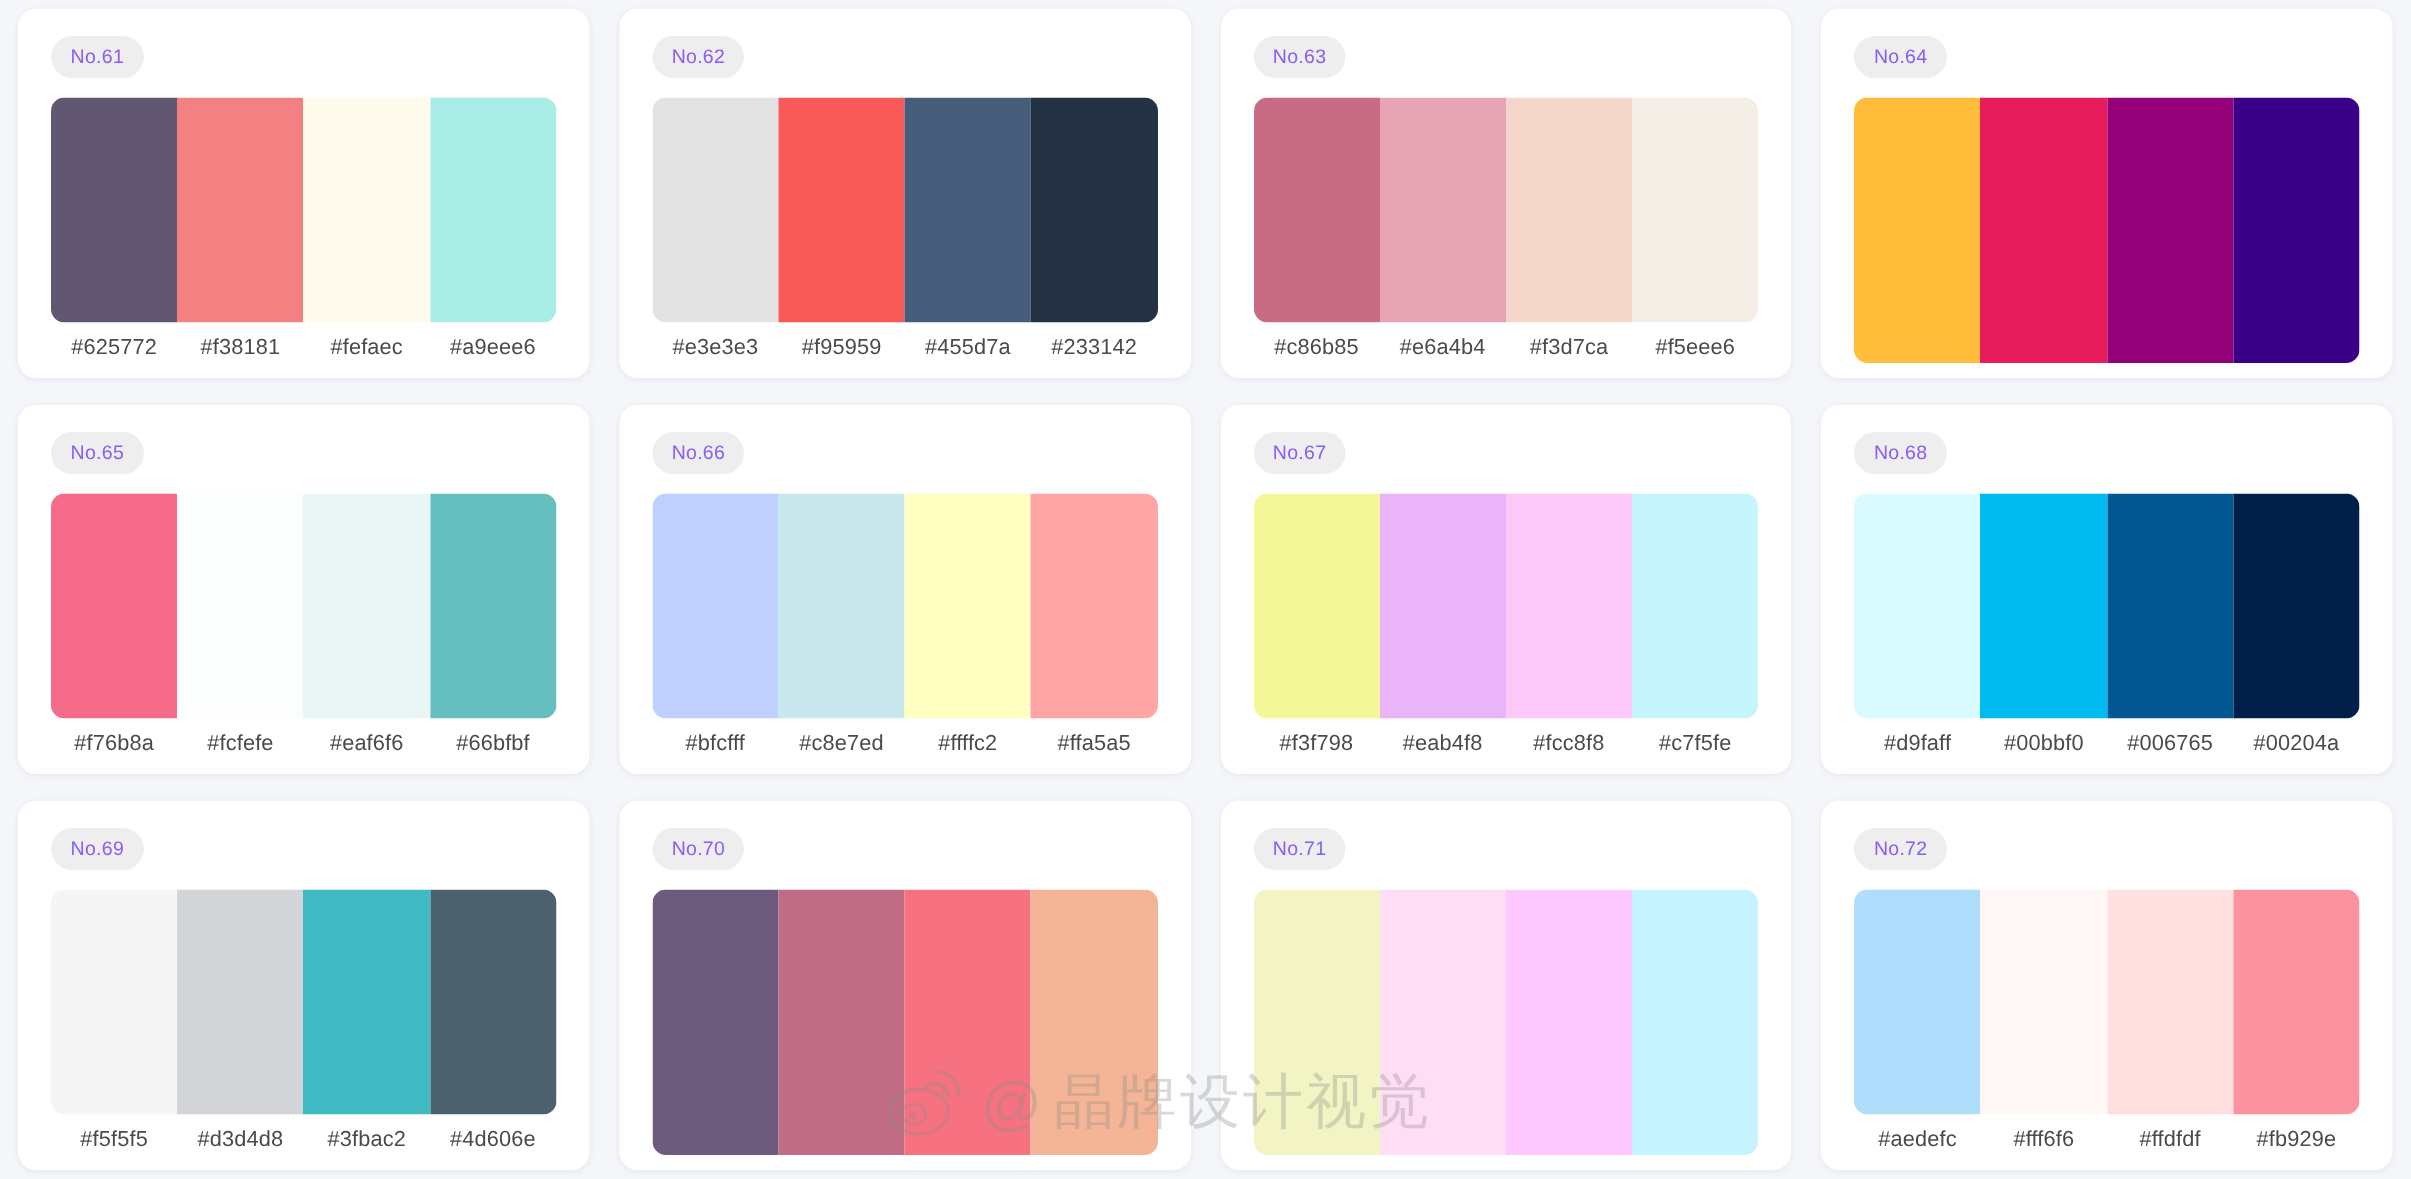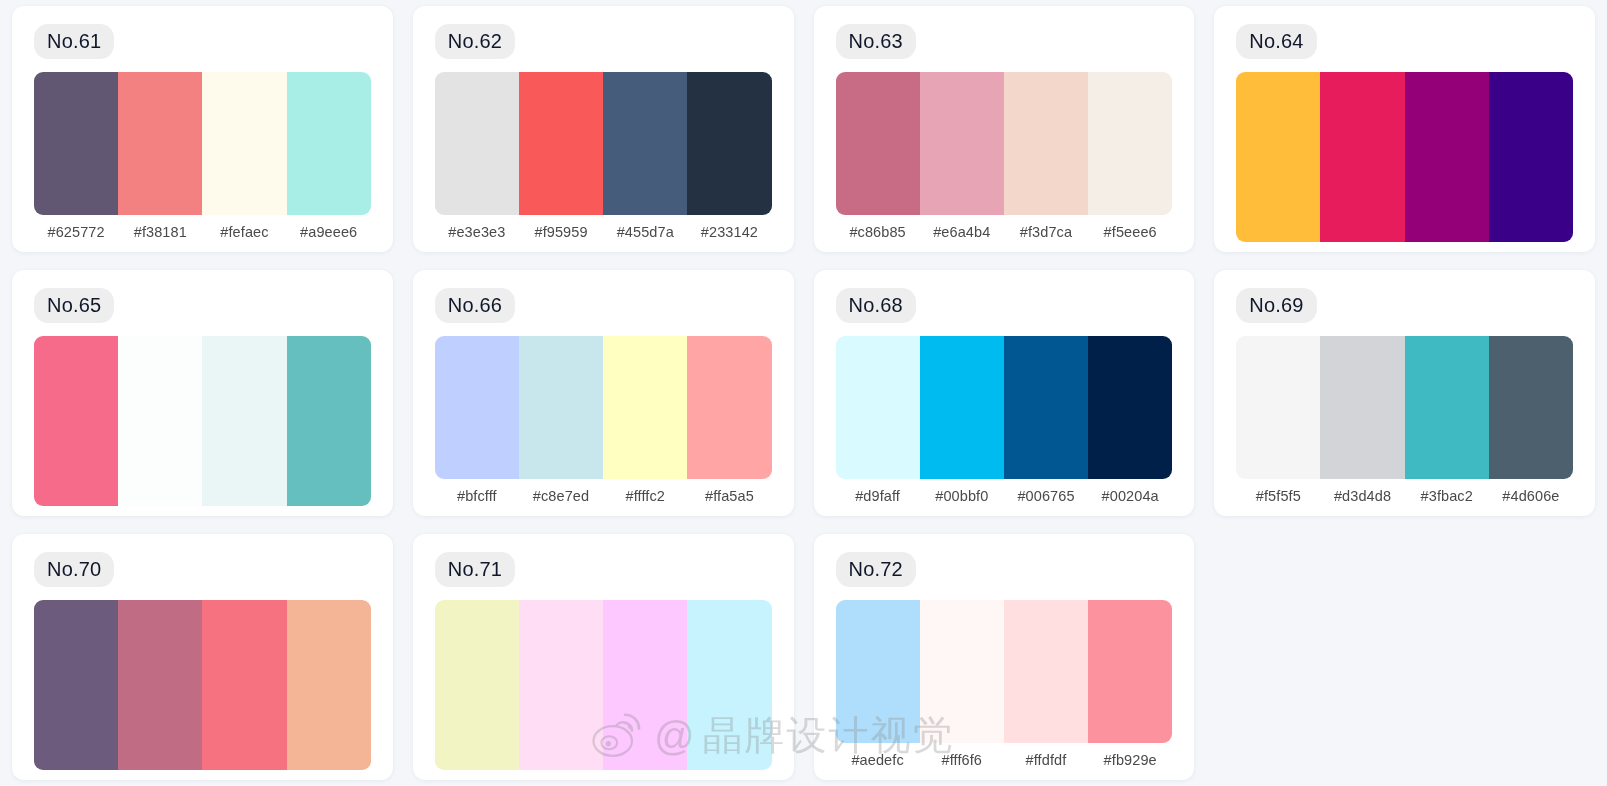--- a/index.html
+++ b/index.html
@@ -31,22 +31,22 @@
     padding: 18px 22px 10px 22px;
     display: flex;
     flex-direction: column;
     position: relative;
     overflow: hidden;
   }
 
   .card-badge {
     align-self: flex-start;
     background: #eeeeee;
-    color: #0f172a;
-    font-size: 20px;
+    color: #8b5cf6;
+    font-size: 13px;
     line-height: 1;
     padding: 7px 13px 8px 13px;
     border-radius: 14px;
     letter-spacing: 0.2px;
     white-space: nowrap;
   }
 
   .swatch-strip {
     margin-top: 13px;
     display: flex;
@@ -170,34 +170,55 @@
       </div>
     </div>
     <div class="palette-card">
       <div class="card-badge">No.65</div>
       <div class="swatch-strip">
         <div class="swatch" style="background: rgb(247, 107, 138);"></div>
         <div class="swatch" style="background: rgb(252, 254, 254);"></div>
         <div class="swatch" style="background: rgb(234, 246, 246);"></div>
         <div class="swatch" style="background: rgb(102, 191, 191);"></div>
       </div>
+      <div class="hex-row">
+        <div class="hex-label">#f76b8a</div>
+        <div class="hex-label">#fcfefe</div>
+        <div class="hex-label">#eaf6f6</div>
+        <div class="hex-label">#66bfbf</div>
+      </div>
     </div>
     <div class="palette-card">
       <div class="card-badge">No.66</div>
       <div class="swatch-strip">
         <div class="swatch" style="background: rgb(191, 207, 255);"></div>
         <div class="swatch" style="background: rgb(200, 231, 237);"></div>
         <div class="swatch" style="background: rgb(255, 255, 194);"></div>
         <div class="swatch" style="background: rgb(255, 165, 165);"></div>
       </div>
       <div class="hex-row">
         <div class="hex-label">#bfcfff</div>
         <div class="hex-label">#c8e7ed</div>
         <div class="hex-label">#ffffc2</div>
         <div class="hex-label">#ffa5a5</div>
+      </div>
+    </div>
+    <div class="palette-card">
+      <div class="card-badge">No.67</div>
+      <div class="swatch-strip">
+        <div class="swatch" style="background: rgb(243, 247, 152);"></div>
+        <div class="swatch" style="background: rgb(234, 180, 248);"></div>
+        <div class="swatch" style="background: rgb(252, 200, 248);"></div>
+        <div class="swatch" style="background: rgb(199, 245, 254);"></div>
+      </div>
+      <div class="hex-row">
+        <div class="hex-label">#f3f798</div>
+        <div class="hex-label">#eab4f8</div>
+        <div class="hex-label">#fcc8f8</div>
+        <div class="hex-label">#c7f5fe</div>
       </div>
     </div>
     <div class="palette-card">
       <div class="card-badge">No.68</div>
       <div class="swatch-strip">
         <div class="swatch" style="background: rgb(217, 250, 255);"></div>
         <div class="swatch" style="background: rgb(0, 187, 240);"></div>
         <div class="swatch" style="background: rgb(0, 87, 146);"></div>
         <div class="swatch" style="background: rgb(0, 32, 74);"></div>
       </div>

